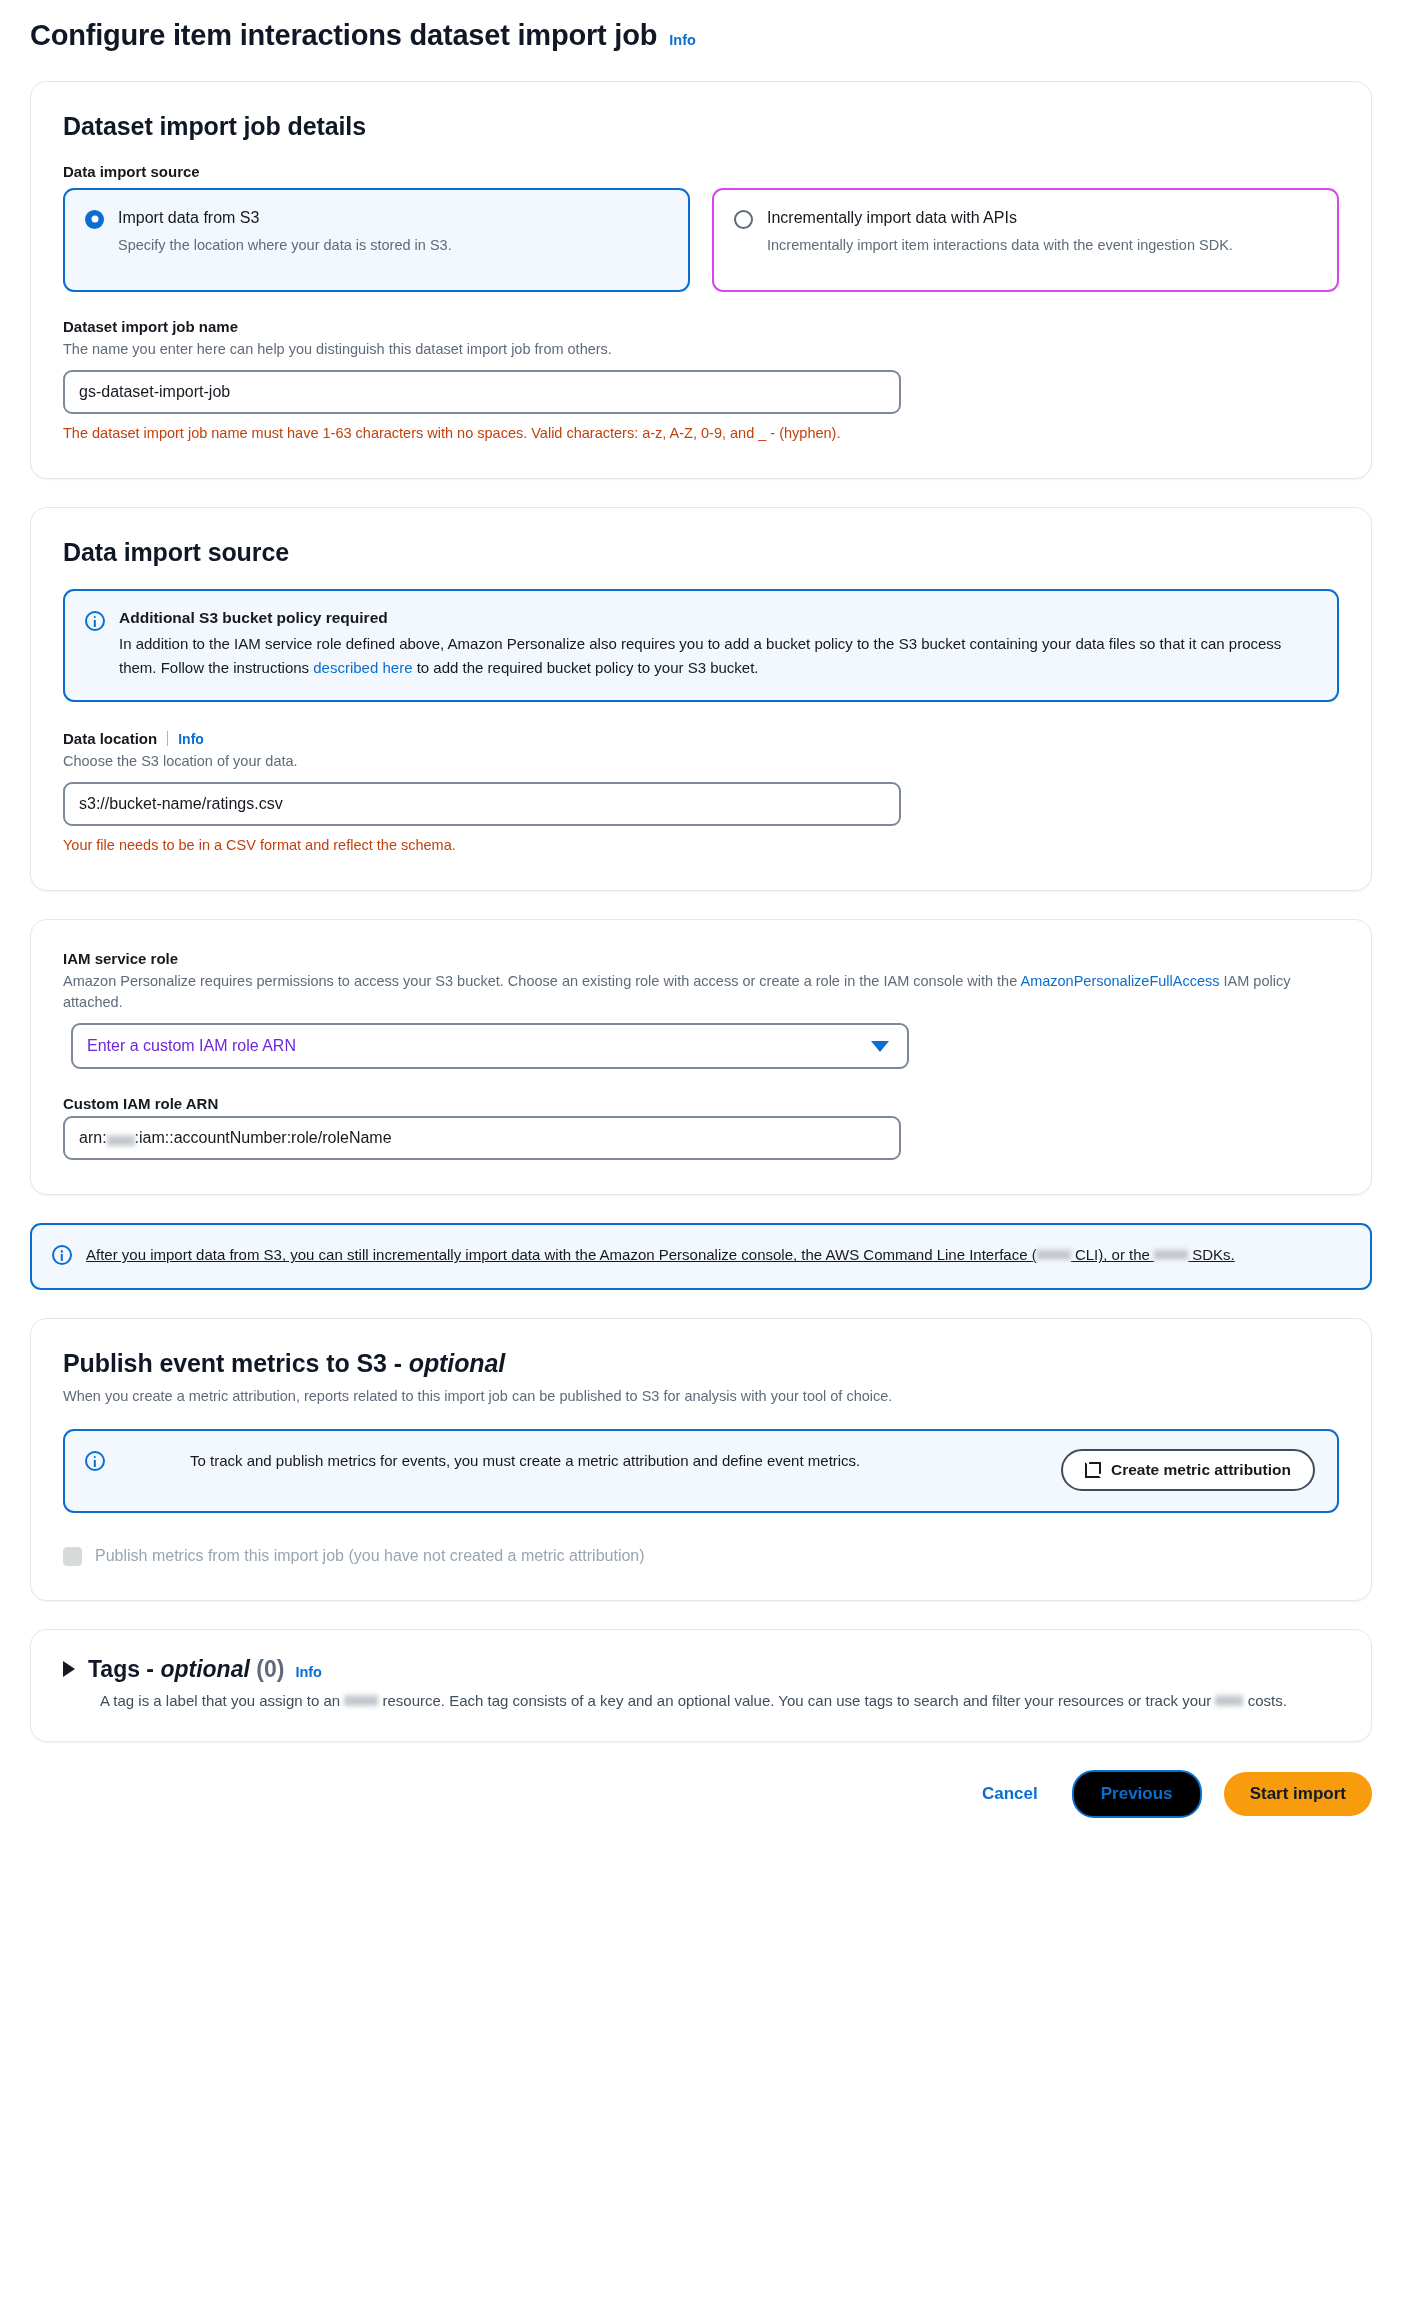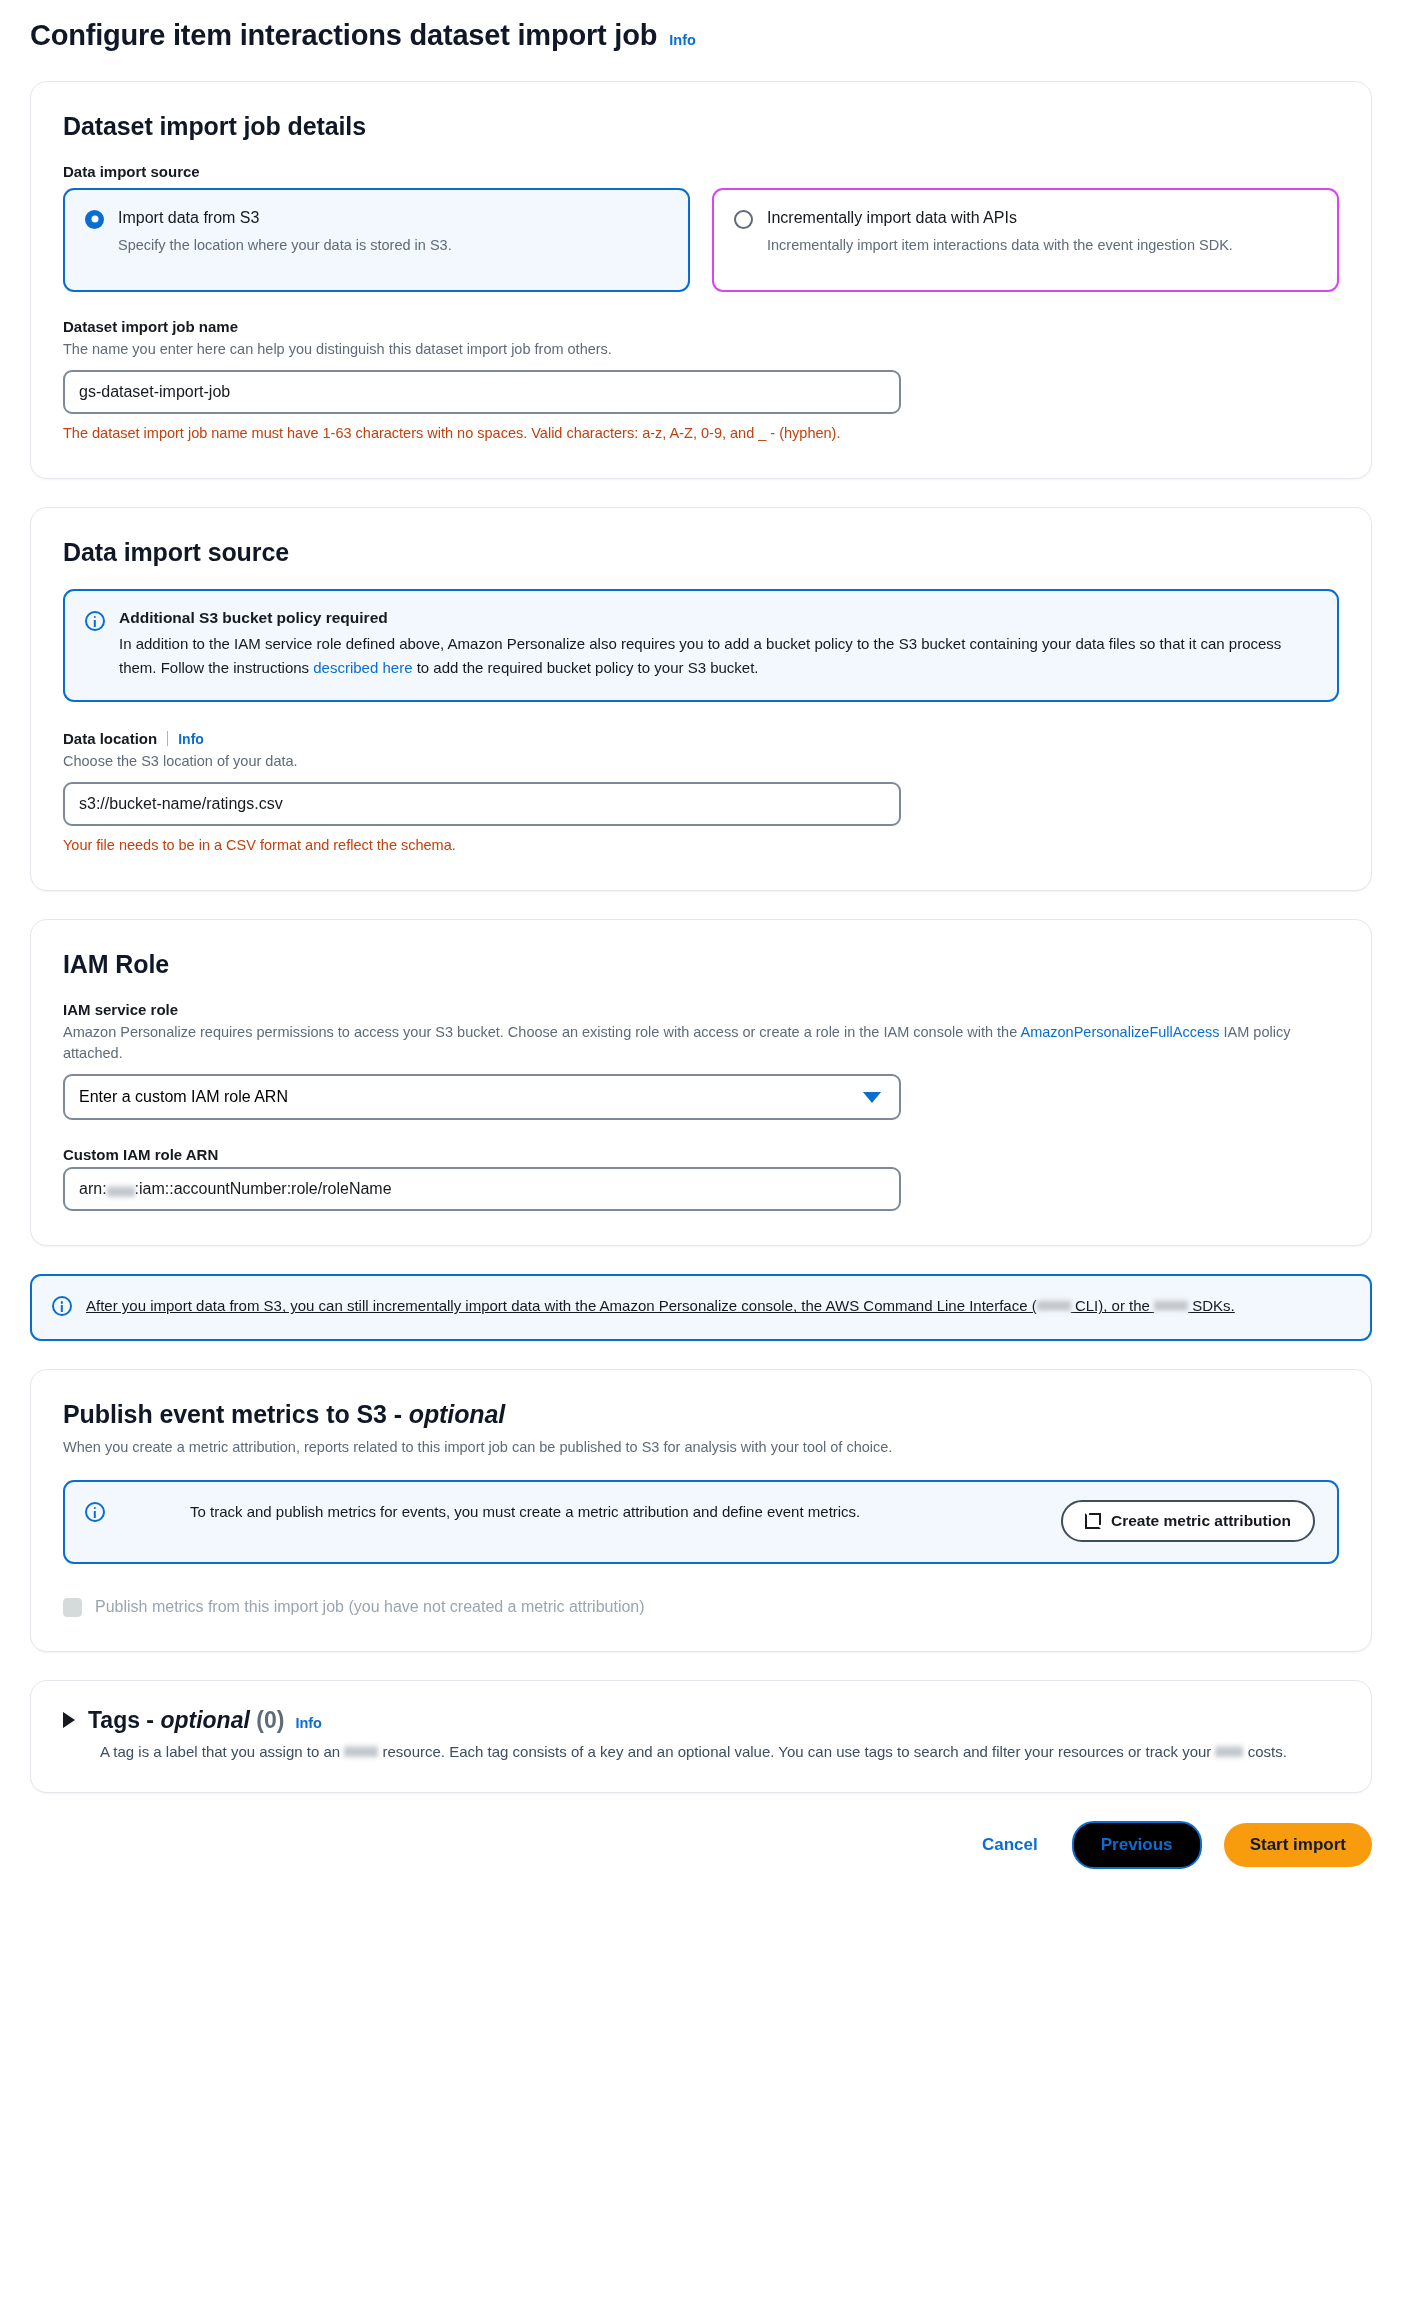--- a/index.html
+++ b/index.html
@@ -163,26 +163,27 @@
   }
   input.text-input { display: block; line-height: 44px; }
 
   .select-box {
     width: 838px;
     height: 46px;
     border: 2px solid #7d8998;
     border-radius: 9px;
     background: #ffffff;
     font-size: 16px;
-    color: #000000;
+    color: #6d28d9;
     padding: 0 14px;
     display: flex;
     align-items: center;
     justify-content: space-between;
     cursor: pointer;
+    margin-left: 8px;
   }
   .caret {
     width: 0; height: 0;
     border-left: 9px solid transparent;
     border-right: 9px solid transparent;
     border-top: 11px solid #0a6ed1;
     margin-right: 4px;
   }
 
   
@@ -468,21 +469,20 @@
     <div class="field-desc">Choose the S3 location of your data.</div>
     <input class="text-input" type="text" value="s3://bucket-name/ratings.csv" style="">
     <div class="field-hint">Your file needs to be in a CSV format and reflect the schema.</div>
   </div>
 </div>
 
 <div class="card-gap"></div>
 
 <div class="card">
   <div class="card-pad">
-    <h2 class="section-title">IAM Role</h2>
 
     <div class="field-label">
       <span>IAM service role</span>
     </div>
     <div class="field-desc" style="max-width:1250px"><span>Amazon Personalize requires permissions to access your S3 bucket. Choose an existing role with access or create a role in the IAM console with the </span><a class="inline-link">AmazonPersonalizeFullAccess</a><span> IAM policy attached.</span></div>
 
     <div class="select-box">
       <span>Enter a custom IAM role ARN</span>
       <span class="caret"></span>
     </div>

